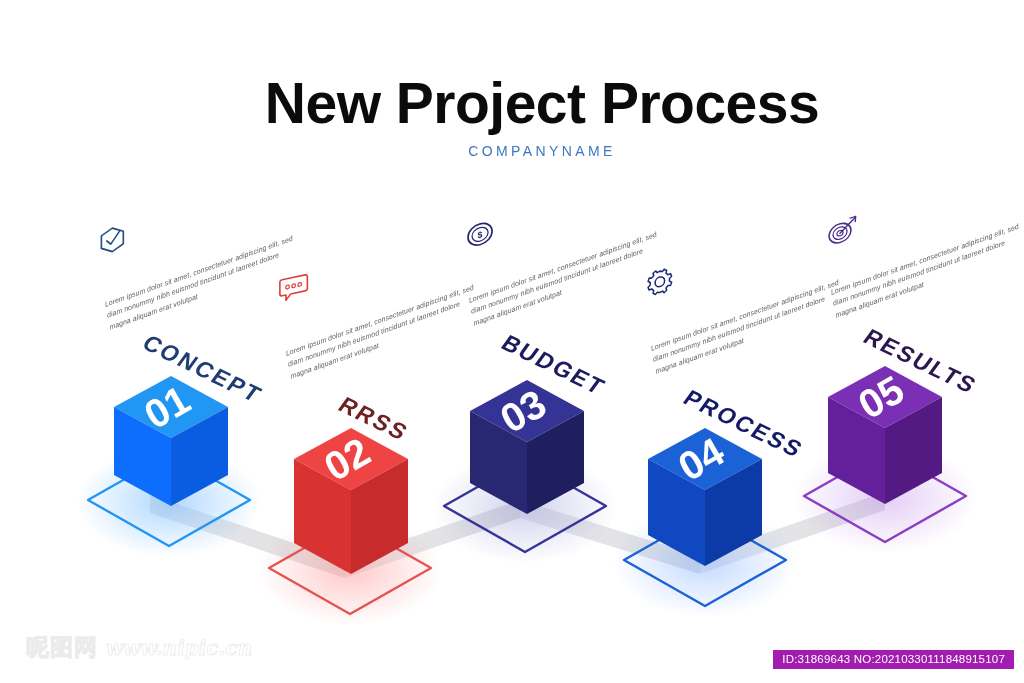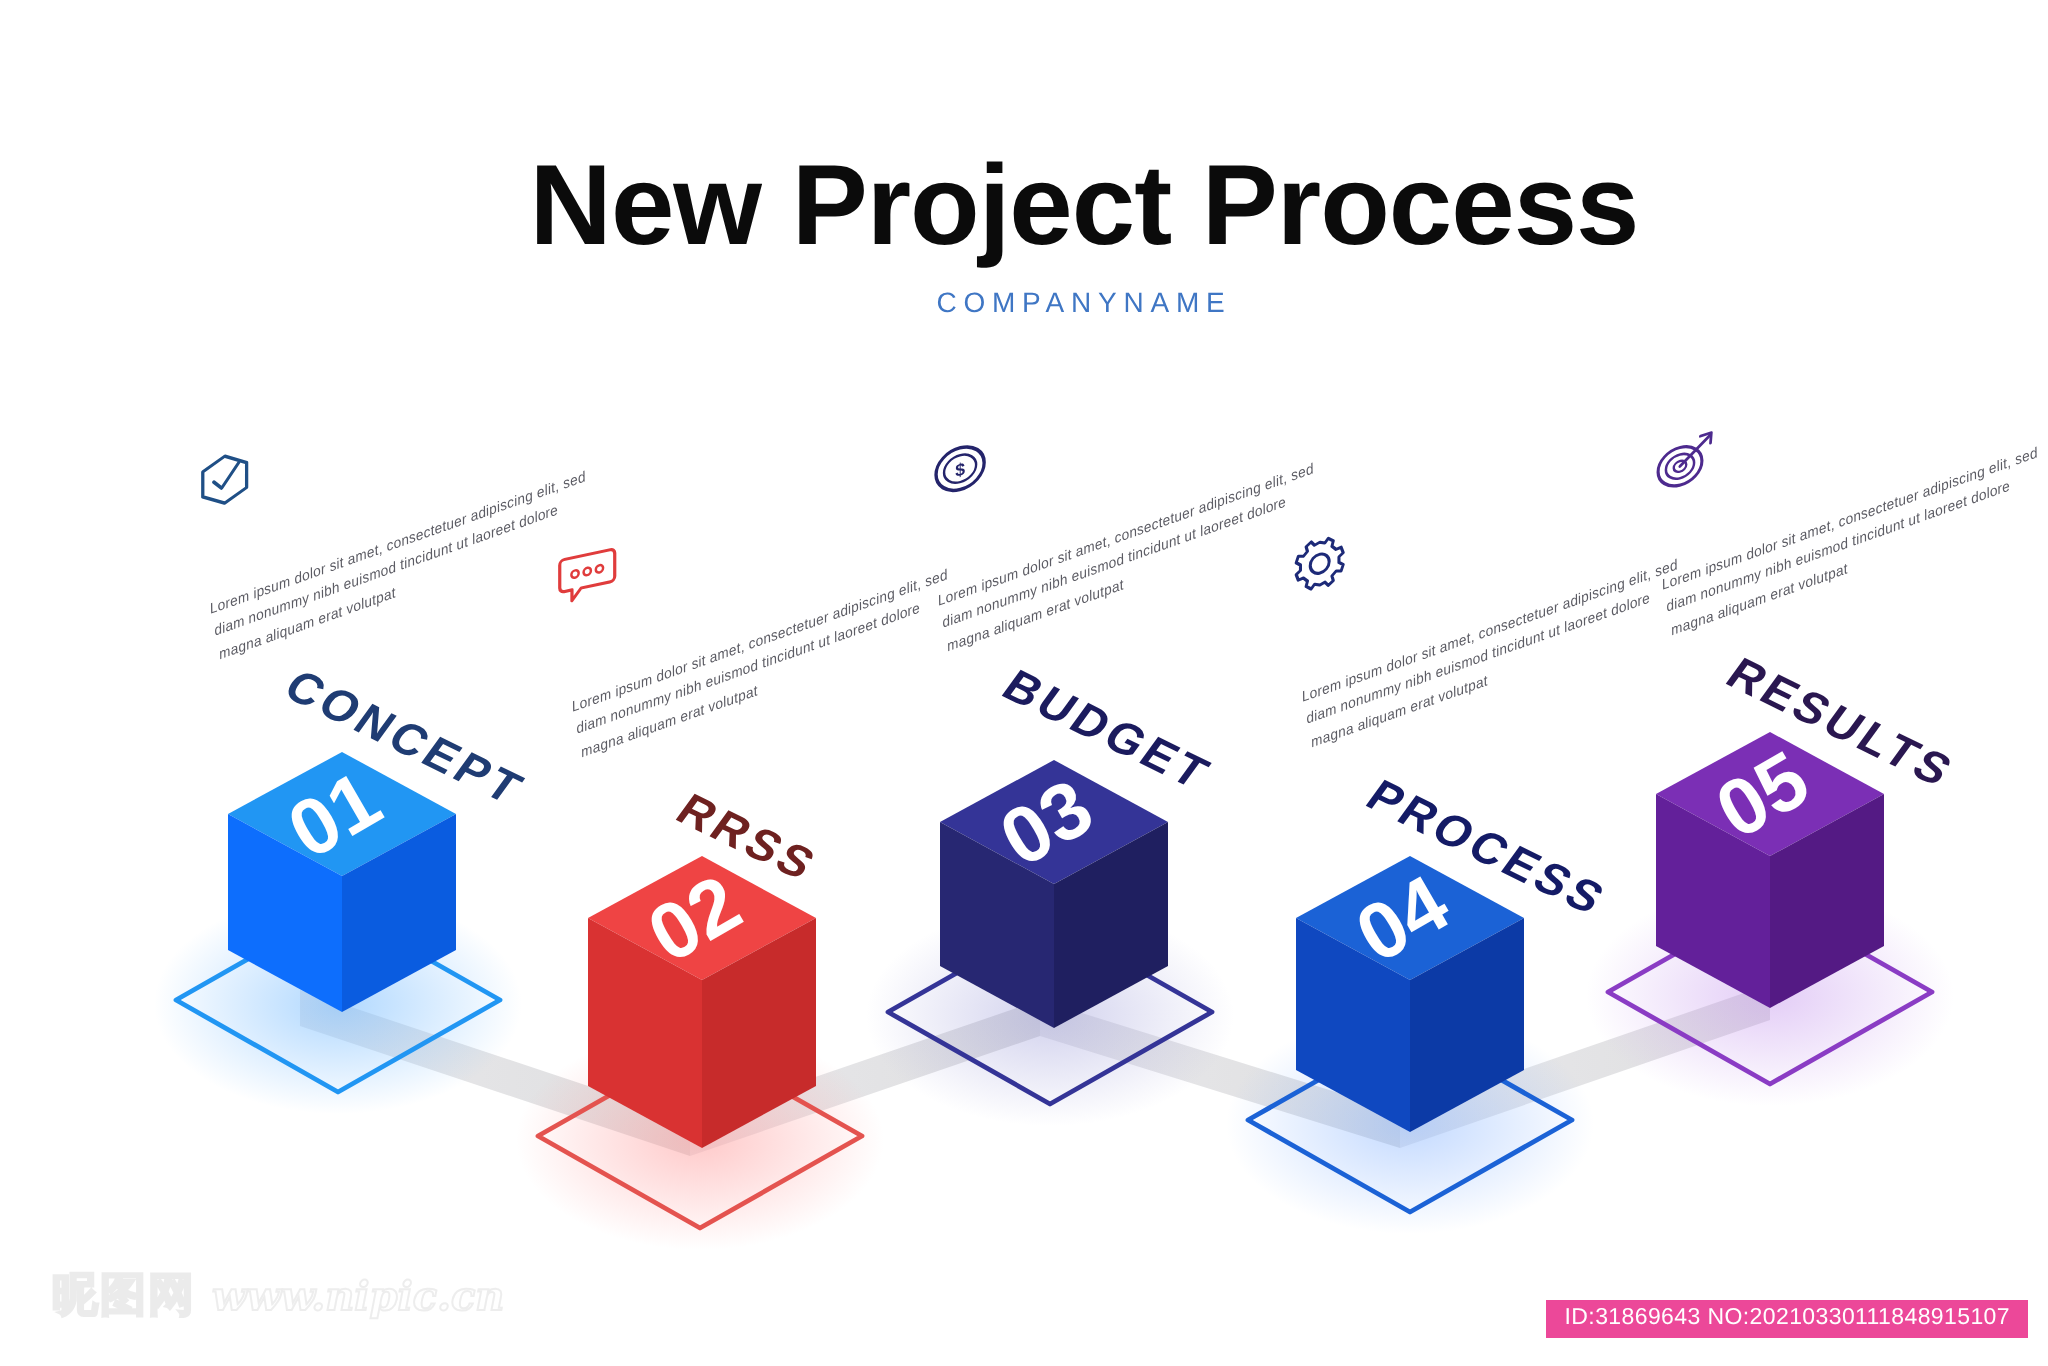--- a/index.html
+++ b/index.html
@@ -87,21 +87,21 @@
     -webkit-text-stroke: 1.2px #d8d8d8;
     font-family: "DejaVu Sans", sans-serif;
   }
   .wm-url {
     font-size: 20px; font-style: italic; font-weight: 700;
     color: transparent; -webkit-text-stroke: 1px #dcdcdc;
     font-family: "DejaVu Serif", serif;
   }
   .wm-id {
     position: absolute; right: 10px; bottom: 14px;
-    background: #ec4899; color: #ffffff;
+    background: #a21caf; color: #ffffff;
     font-size: 11.5px; letter-spacing: 0.2px;
     padding: 3px 9px 4px 9px;
     font-family: "Liberation Sans", sans-serif;
   }
 </style>
 </head>
 <body>
 
 <div id="stage">
 

